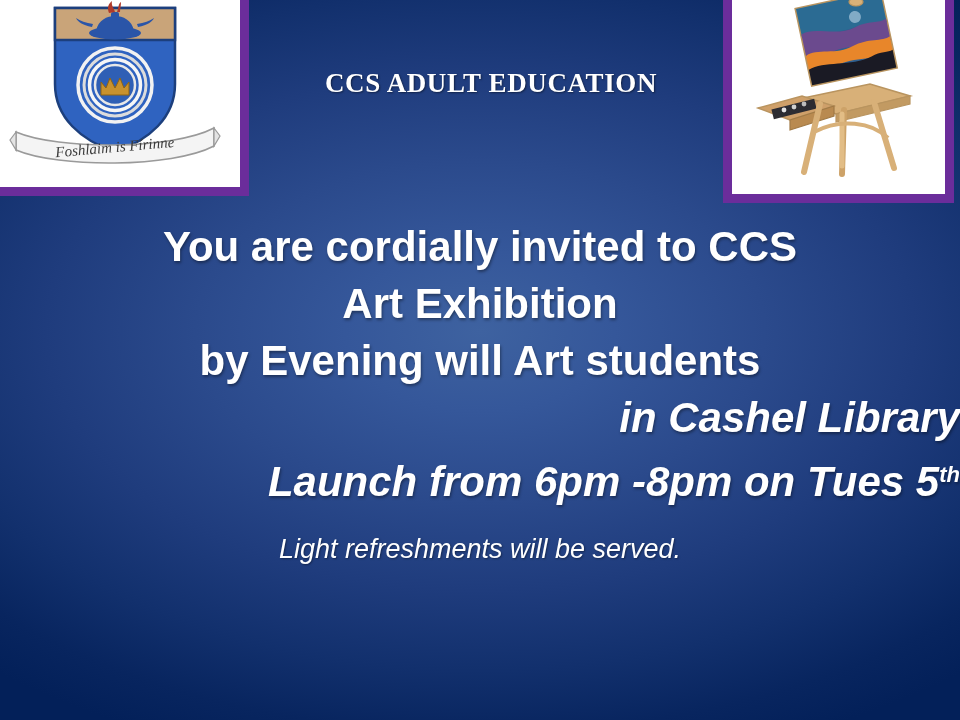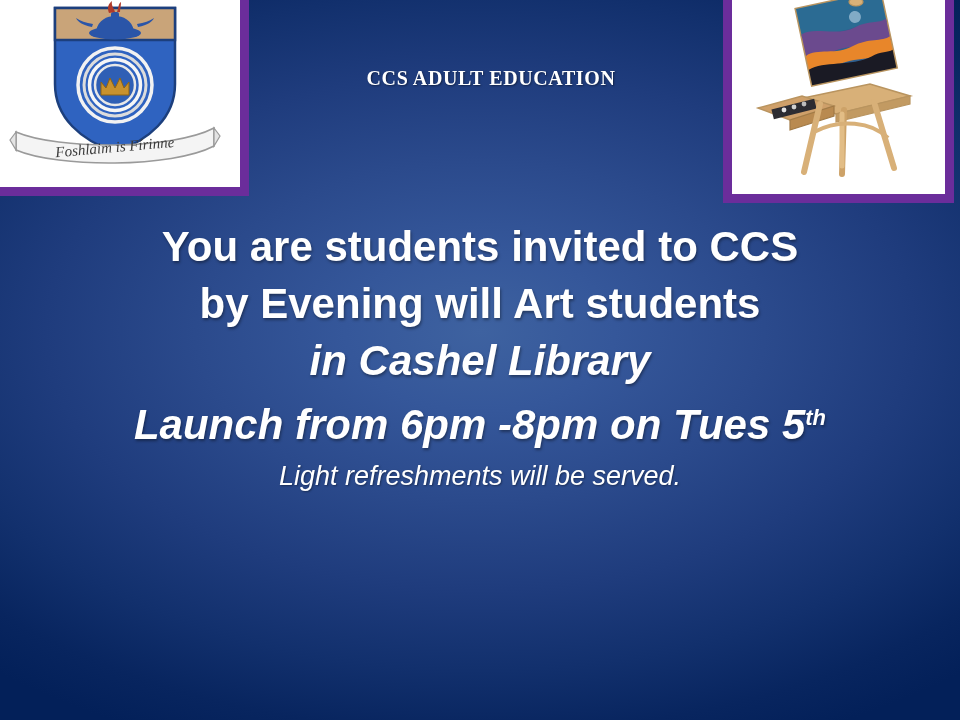--- a/index.html
+++ b/index.html
@@ -32,21 +32,21 @@
 
   
   #header-title {
     position: absolute;
     left: 258px;
     top: 66px;
     width: 466px;
     text-align: center;
     font-family: "Liberation Serif", "DejaVu Serif", serif;
     font-weight: bold;
-    font-size: 20px;
+    font-size: 27px;
     line-height: 1.26;
     color: #ffffff;
     letter-spacing: 0.6px;
     text-shadow: 1px 1px 2px rgba(0,0,0,0.45);
   }
 
   
   .logo-box {
     position: absolute;
     background: #ffffff;
@@ -101,34 +101,35 @@
     line-height: 57px;
     font-weight: bold;
     text-shadow: 1px 2px 3px rgba(0,0,0,0.38);
     white-space: nowrap;
   }
   .line.upright {
     font-style: normal;
   }
   .line.italic {
     font-style: italic;
+    text-align: right;
   }
   .ordinal {
     font-size: 22px;
     vertical-align: 14px;
     font-style: italic;
     font-weight: bold;
   }
   #refreshments-line {
     font-size: 27px;
     line-height: 40px;
     font-style: italic;
     font-weight: normal;
     text-shadow: 1px 1px 2px rgba(0,0,0,0.38);
-    margin-top: 3px;
+    margin-top: 19px;
   }
 </style>
 </head>
 <body>
 
 <div id="slide">
 
   <div id="header-title">
     <div>CCS ADULT EDUCATION</div>
   </div>
@@ -194,20 +195,21 @@
       <path d="M76 112 L60 180" stroke="#d8b078" stroke-width="6" fill="none" stroke-linecap="round"></path>
       <path d="M100 118 L98 182" stroke="#cda268" stroke-width="6" fill="none" stroke-linecap="round"></path>
       <path d="M130 110 L150 176" stroke="#d8b078" stroke-width="6" fill="none" stroke-linecap="round"></path>
       <path d="M98 122 L98 174" stroke="#e2bd86" stroke-width="5" fill="none" stroke-linecap="round"></path>
 
       <path d="M70 140 C96 126 128 130 144 146" stroke="#d8b078" stroke-width="4" fill="none"></path>
     </svg>
   </div>
 
   <div id="body-copy">
-    <div class="line upright">You are students invited to CCS</div>
+    <div class="line upright">You are cordially invited to CCS</div>
+    <div class="line upright">Art Exhibition</div>
     <div class="line upright">by Evening will Art students</div>
     <div class="line italic">in Cashel Library</div>
     <div class="line italic"><span>Launch from 6pm -8pm on Tues 5</span><span class="ordinal">th</span></div>
     <div id="refreshments-line">Light refreshments will be served.</div>
   </div>
 
 </div>
 
 </body></html>

